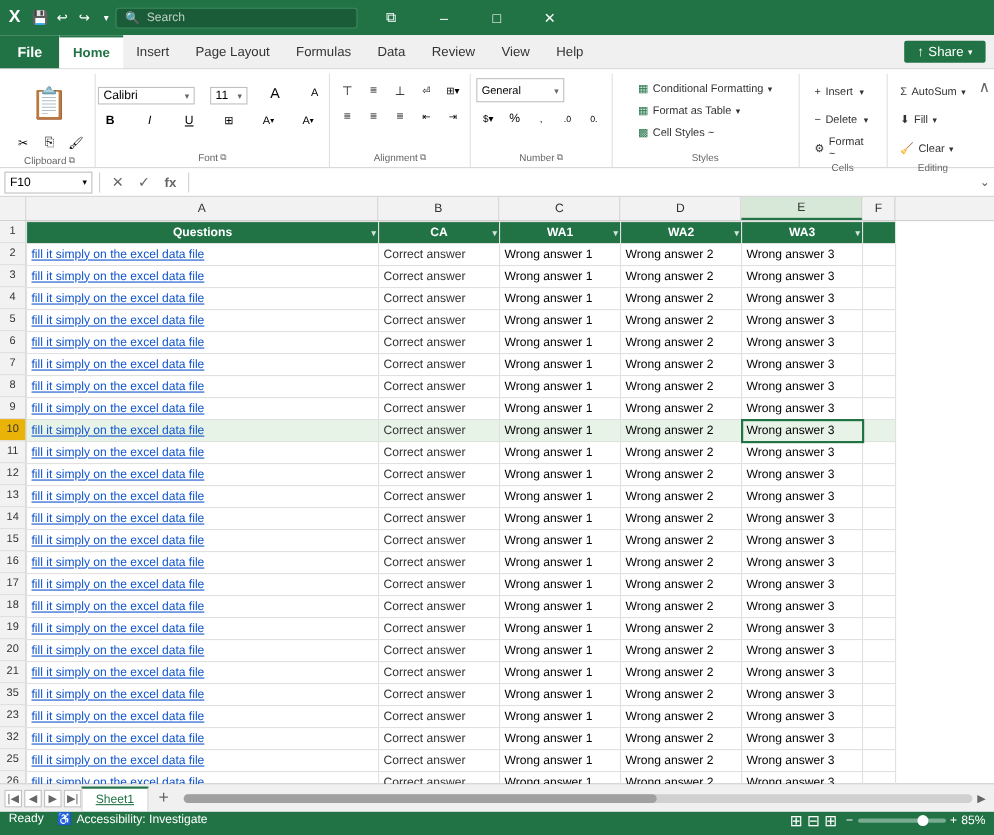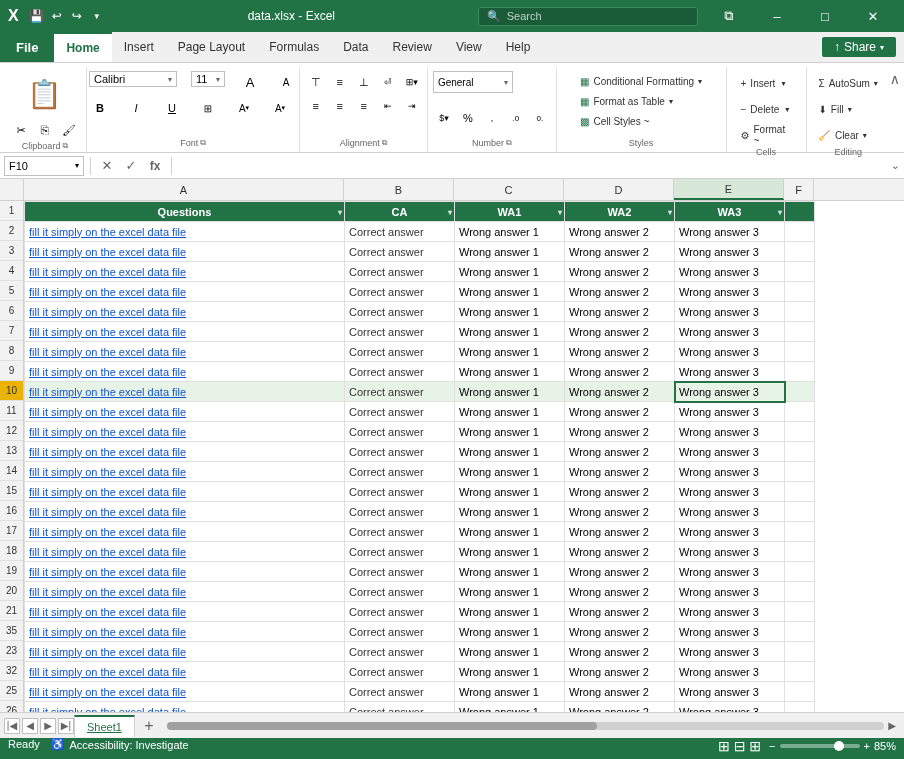--- a/index.html
+++ b/index.html
@@ -126,21 +126,21 @@
       align-items: center;
       justify-content: center;
       cursor: pointer;
       border-radius: 2px;
       font-size: 10px;
     }
 
     
     .font-row1, .font-row2, .font-row3 {
       display: flex;
-      align-items: flex-start;
+      align-items: flex-end;
       gap: 14px;
       height: 24px;
     }
     .font-name-box {
       border: 1px solid #c0c0c0;
       padding: 1px 4px;
       font-size: 11px;
       width: 88px;
       background: white;
       display: flex;
@@ -452,21 +452,20 @@
 <div class="title-bar">
   <div class="title-bar-left">
     <span style="color:white;font-weight:bold;font-size:16px;margin-right:4px;">X</span>
     <div class="title-bar-icons">
       <span class="title-icon">💾</span>
       <span class="title-icon">↩</span>
       <span class="title-icon">↪</span>
       <span class="title-icon" style="font-size:9px;">▾</span>
     </div>
   </div>
-  <div class="title-text">data.xlsx - Excel</div>
   <div class="title-search">
     <span>🔍</span>
     <span style="color:rgba(255,255,255,0.7);">Search</span>
   </div>
   <div class="title-controls">
     <div class="title-btn">⧉</div>
     <div class="title-btn">–</div>
     <div class="title-btn">□</div>
     <div class="title-btn close">✕</div>
   </div>
@@ -564,21 +563,21 @@
         <div class="ribbon-small-btn" style="font-size:9px;">⇥</div>
       </div>
     </div>
     <div class="ribbon-group-label">
       <span>Alignment</span>
       <span style="font-size:8px;cursor:pointer;">⧉</span>
     </div>
   </div>
 
   <div class="ribbon-group" style="min-width:90px;">
-    <div class="ribbon-group-content" style="flex-direction:column;gap:14px;">
+    <div class="ribbon-group-content" style="flex-direction:column;gap:4px;">
       <div class="number-dropdown">
         <span>General</span>
         <span class="dropdown-arrow">▾</span>
       </div>
       <div style="display:flex;gap:2px;align-items:center;">
         <div class="ribbon-small-btn" style="font-size:9px;">$▾</div>
         <div class="ribbon-small-btn">%</div>
         <div class="ribbon-small-btn" style="font-size:9px;">,</div>
         <div class="ribbon-small-btn" style="font-size:8px;">.0</div>
         <div class="ribbon-small-btn" style="font-size:8px;">0.</div>

